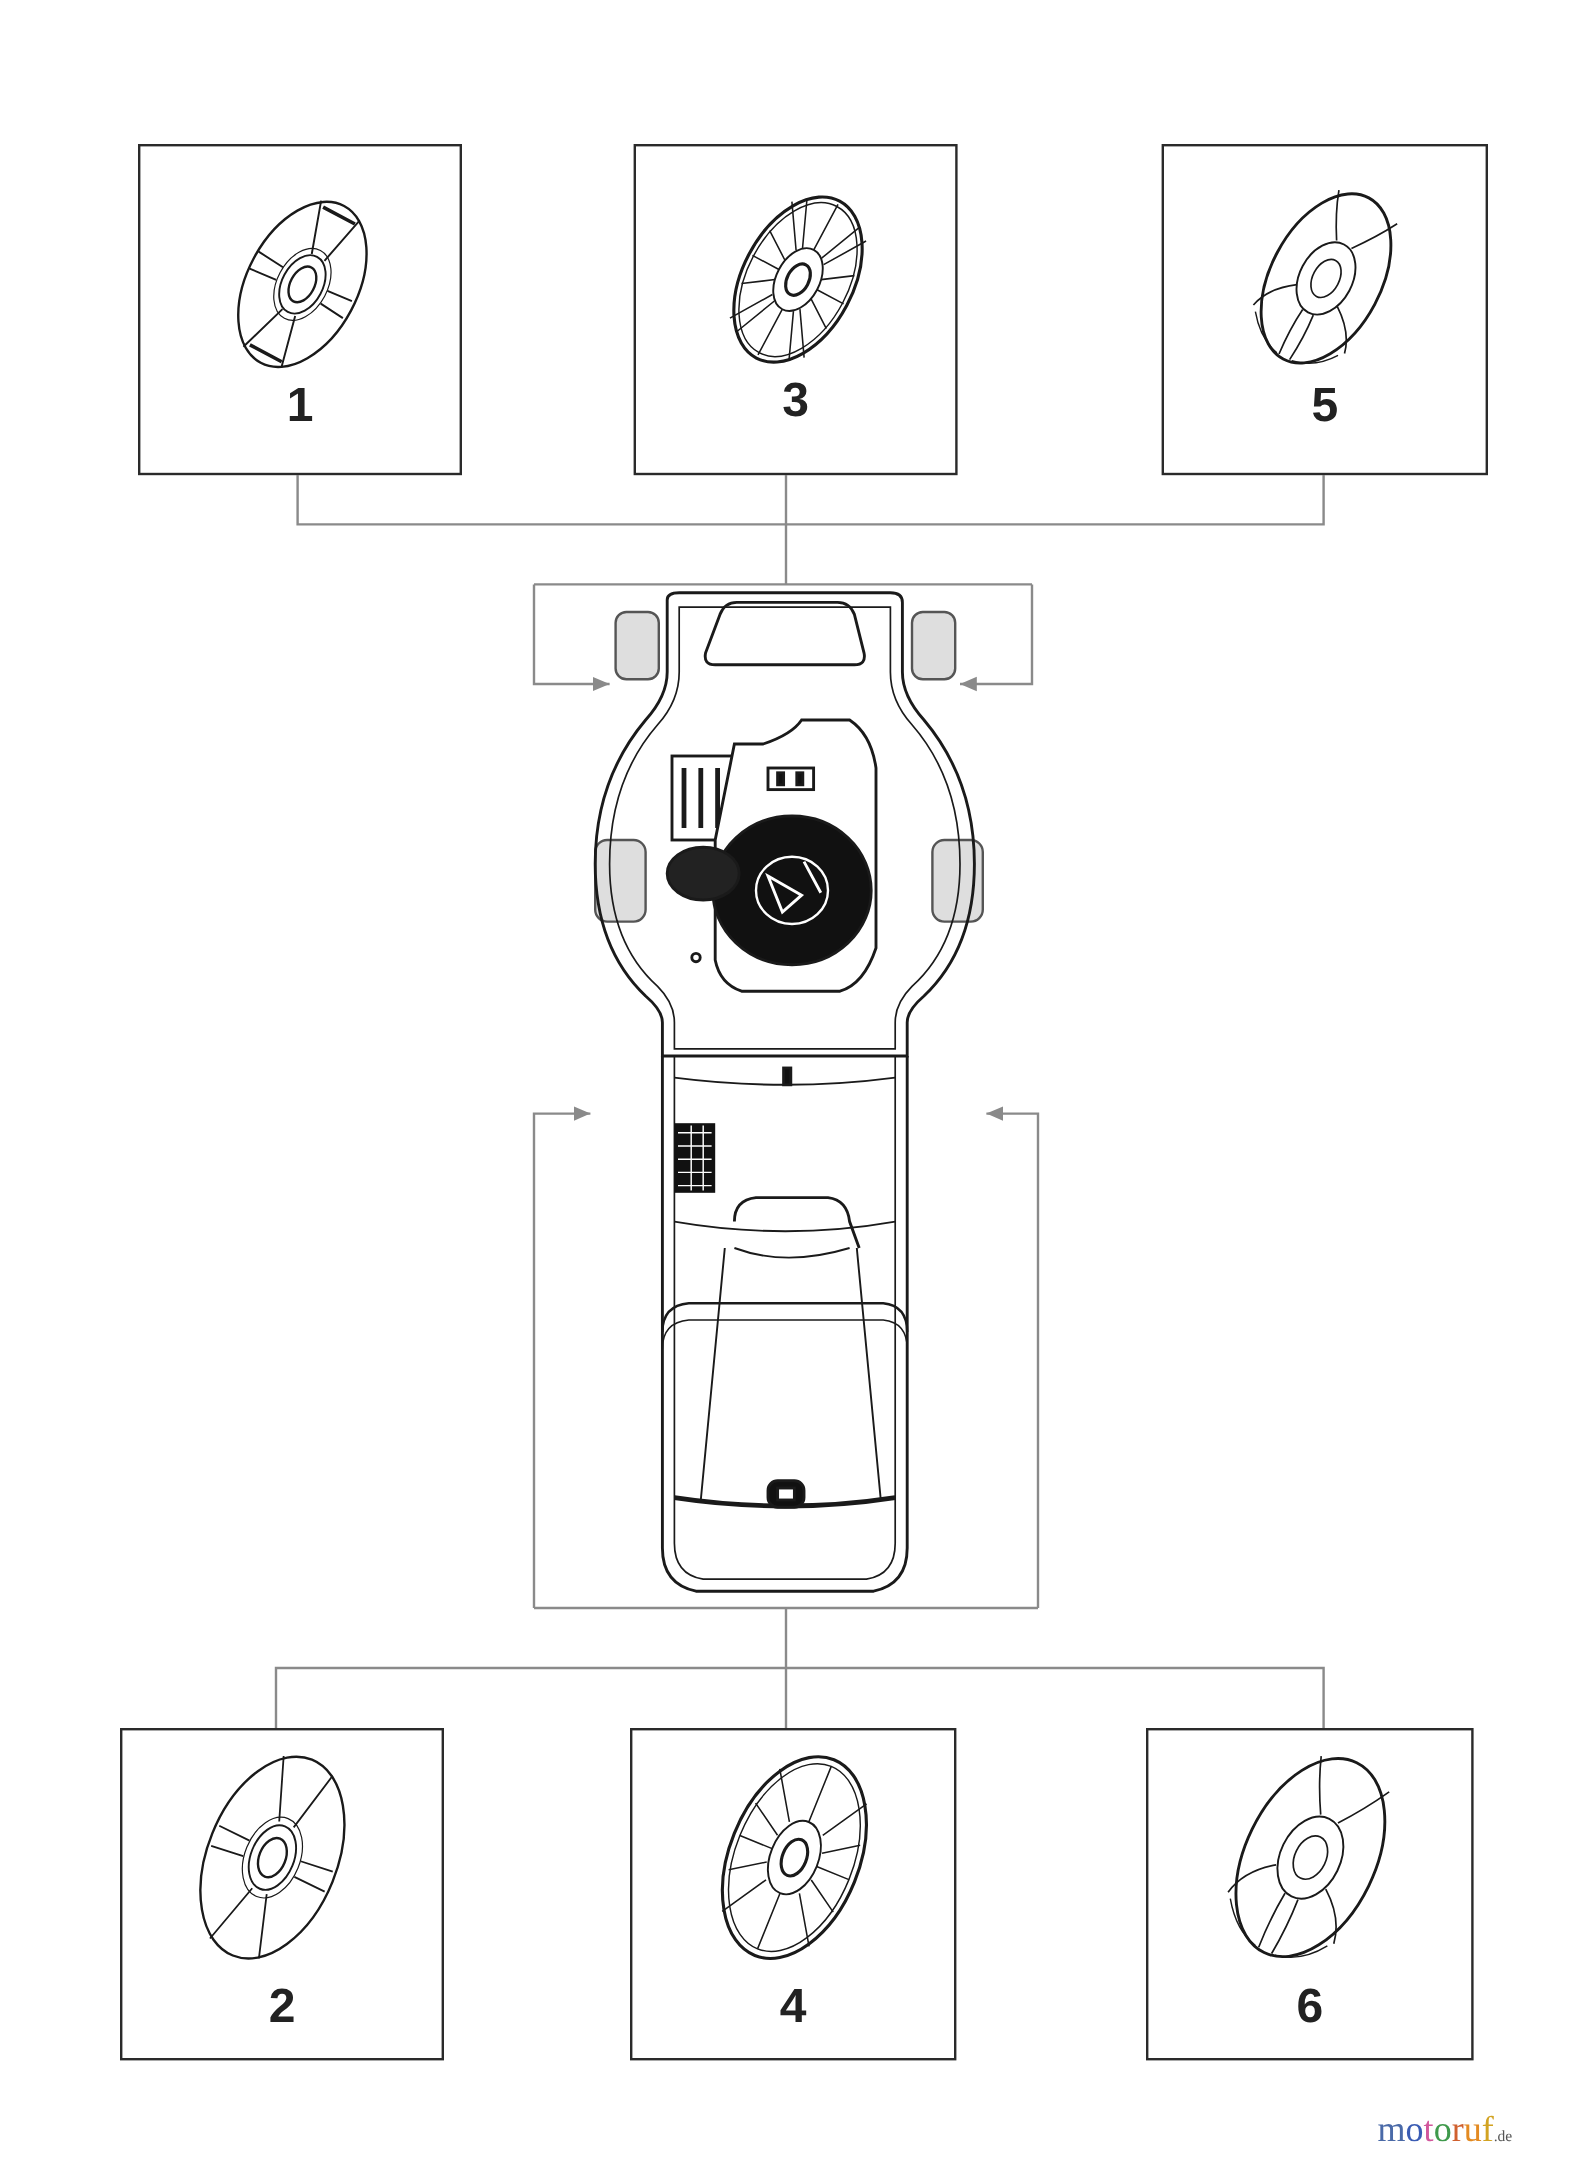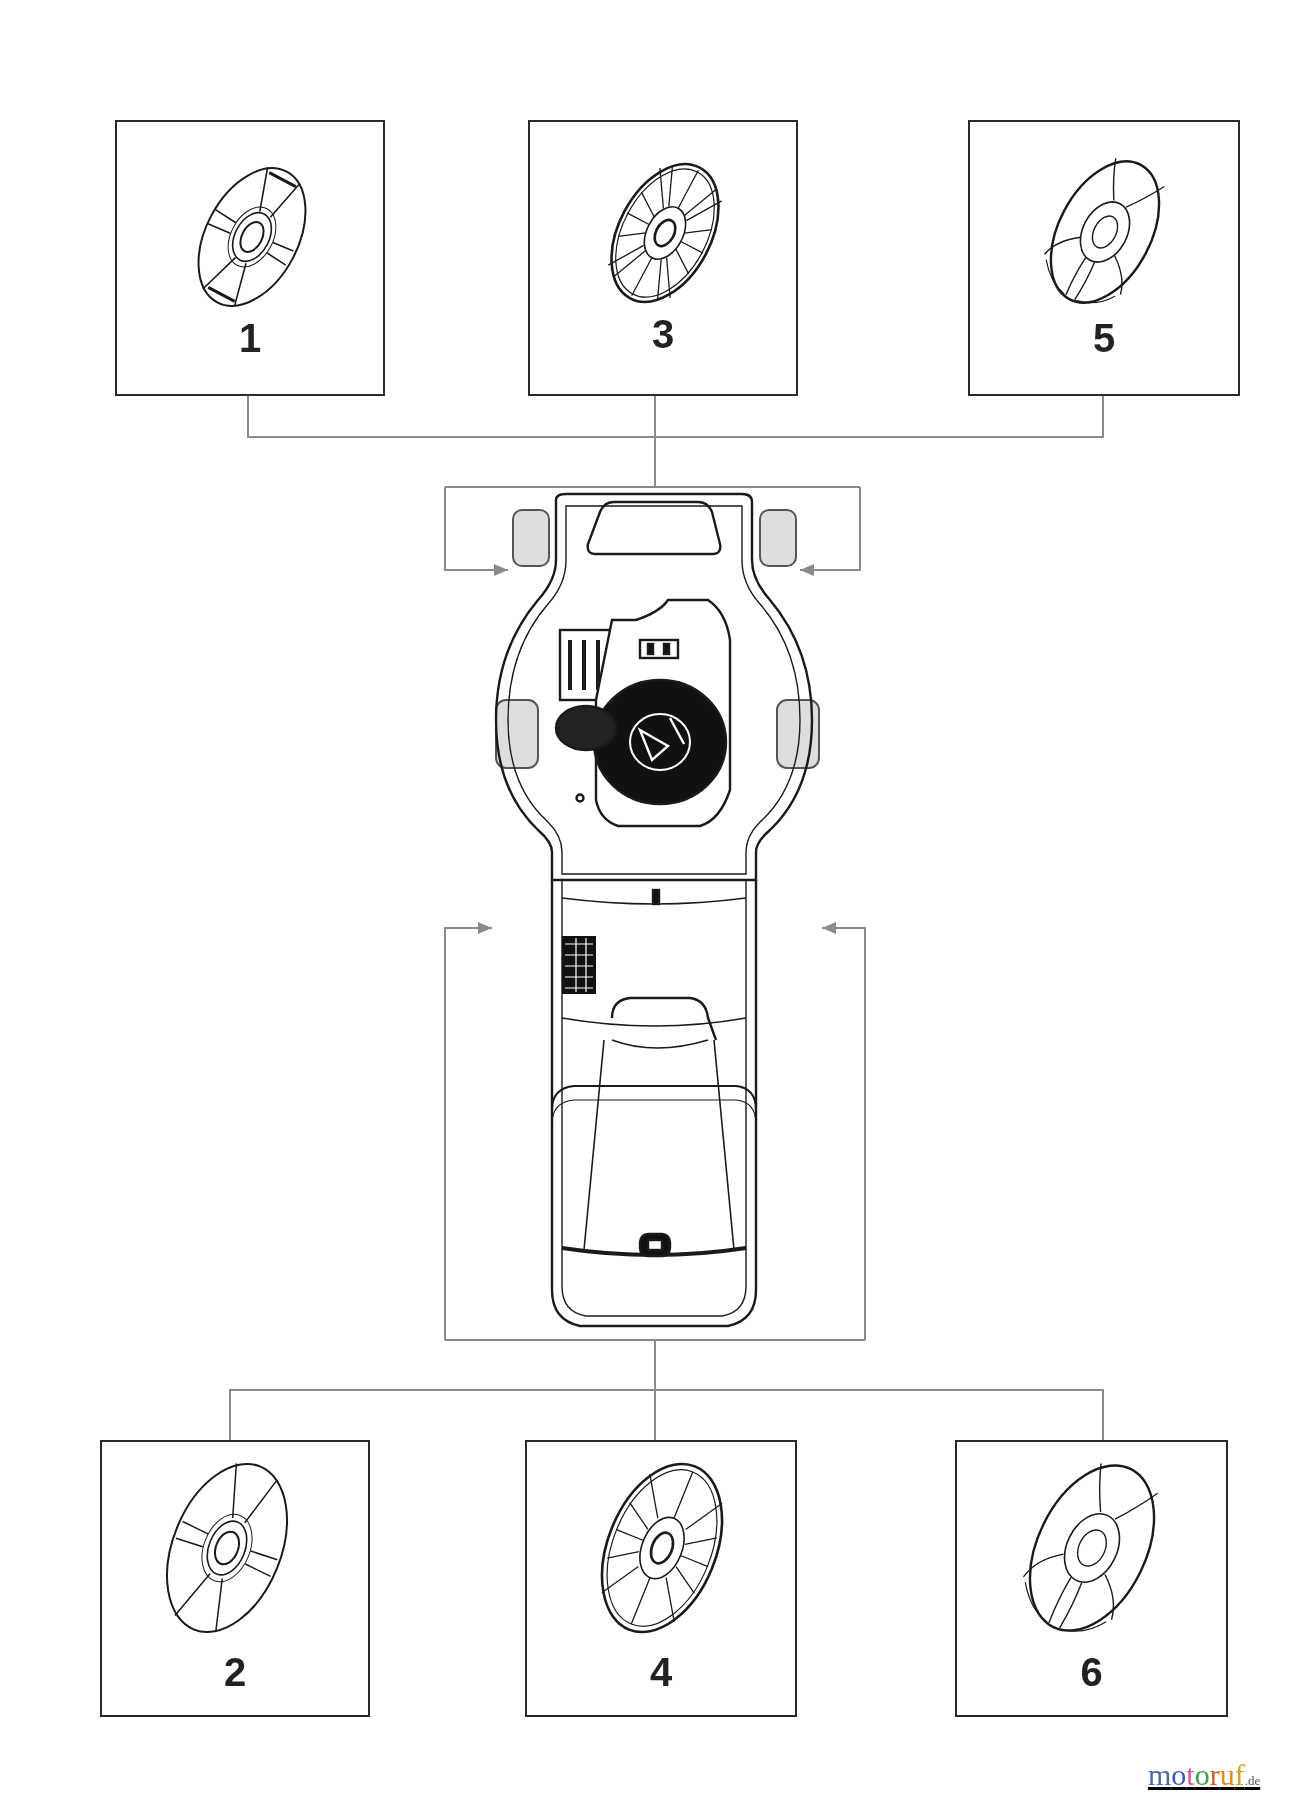--- a/index.html
+++ b/index.html
@@ -1,21 +1,21 @@
 <!DOCTYPE html>
 <html><head>
 <meta charset="utf-8">
 <style>
   html, body { margin: 0; padding: 0; background: #ffffff; }
   body { width: 1308px; height: 1800px; position: relative; overflow: hidden; font-family: "Liberation Sans", sans-serif; }
   .part-box { position: absolute; border: 2px solid #2a2a2a; background: #fff; box-sizing: border-box; }
   .part-num { position: absolute; left: 0; right: 0; text-align: center; font-family: "Liberation Sans", sans-serif; font-weight: bold; font-size: 40px; color: #222; }
   .hubcap { position: absolute; }
   svg.overlay { position: absolute; left: 0; top: 0; }
-  .logo { position: absolute; left: 1148px; top: 1758px; font-family: "Liberation Serif", serif; font-size: 30px; letter-spacing: 0px; white-space: nowrap; text-decoration: underline; }
+  .logo { position: absolute; left: 1148px; top: 1758px; font-family: "Liberation Serif", serif; font-size: 30px; letter-spacing: 0px; white-space: nowrap; }
   .logo .tld { font-size: 13px; color: #555; }
 </style>
 </head>
 <body>
 
 <svg class="overlay" width="1308" height="1800" viewBox="0 0 1308 1800">
   <defs>
     <marker id="arr" markerWidth="8" markerHeight="8" refX="7" refY="4" orient="auto">
       <path d="M0,1 L7,4 L0,7" fill="#8a8a8a"></path>
     </marker>

